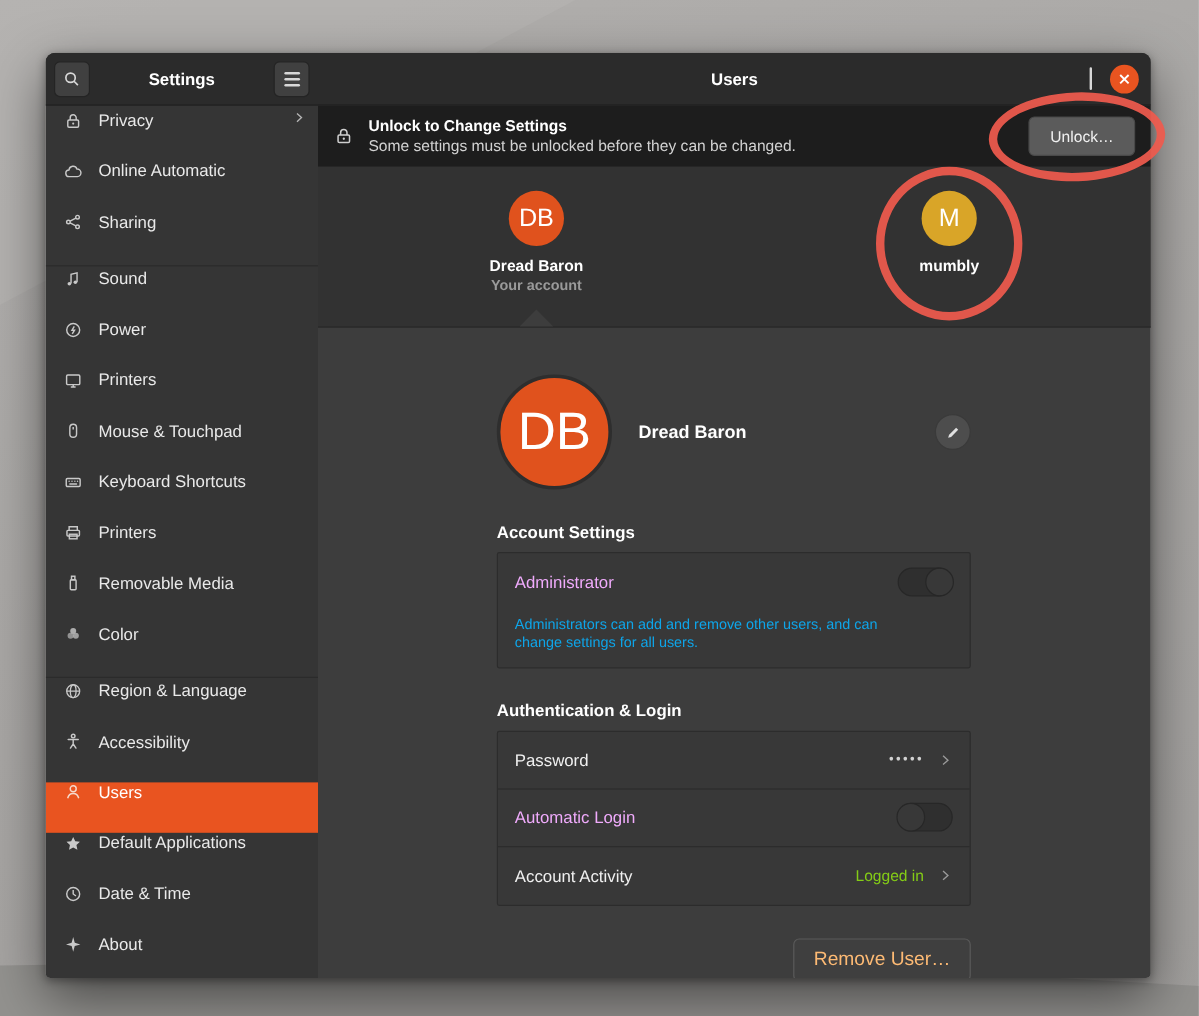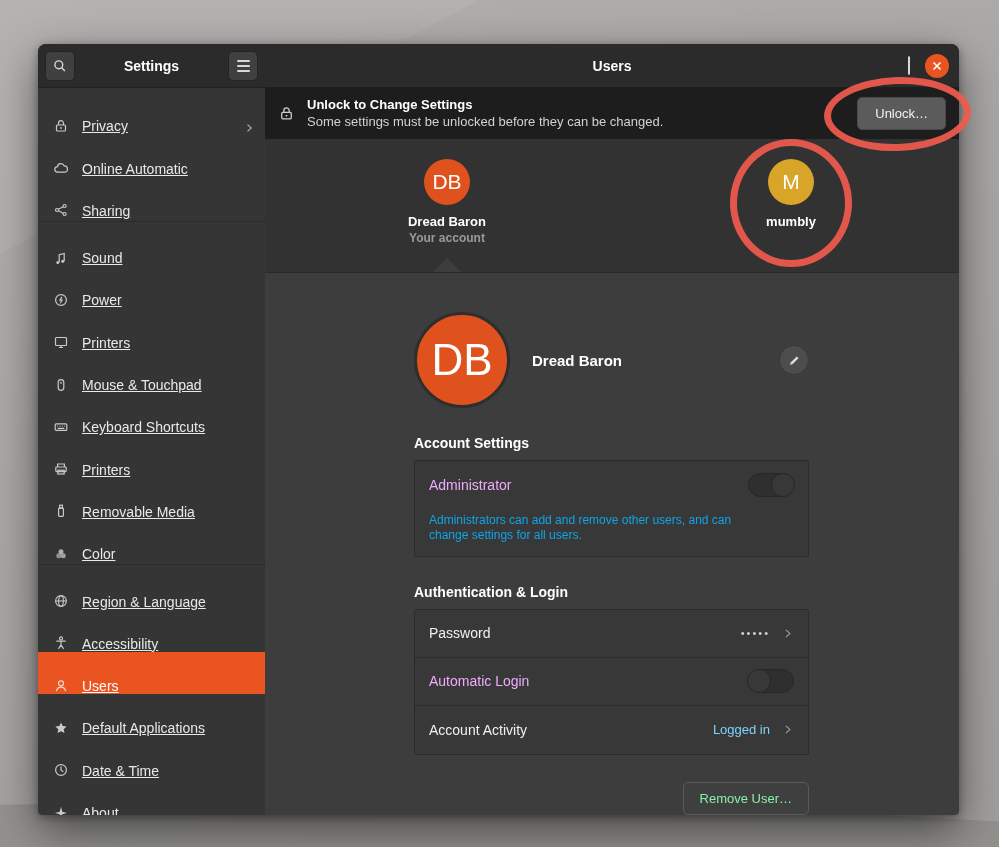--- a/index.html
+++ b/index.html
@@ -35,22 +35,22 @@
     width:30px; height:30px; border-radius:5px; background:#404040;
     border:1px solid #242424; display:flex; align-items:center; justify-content:center;
     color:#d8d8d8; cursor:pointer; flex:0 0 auto;
   }
   .sidebar-title { flex:1; text-align:center; color:#ffffff; font-weight:bold; font-size:14px; }
   .burger { display:flex; flex-direction:column; gap:3px; }
   .burger i { display:block; width:13px; height:2px; background:#d8d8d8; border-radius:1px; }
 
   .sidebar-list { flex:1; padding-top:4px; overflow:hidden; }
   .side-item {
-    height:42.3px; display:flex; align-items:flex-end; gap:13px;
-    padding:0 10px 0 14px; color:#e9e9e9; font-size:14px; cursor:pointer;text-decoration:underline;
+    height:42.3px; display:flex; align-items:flex-start; gap:13px;
+    padding:0 10px 0 14px; color:#e9e9e9; font-size:14px; cursor:pointer;
   }
   .side-item .glyph { width:17px; height:17px; color:#c9c9c9; display:flex; align-items:center; justify-content:center; }
   .side-item.selected { background:#E95420; color:#ffffff; }
   .side-item.selected .glyph { color:#f6d9cd; }
   .side-sep { height:1px; background:#2b2b2b; margin:2px 0; }
   .side-chevron { margin-left:auto; color:#b5b5b5; display:flex; }
 
   
   .main { flex:1; background:#3d3d3d; display:flex; flex-direction:column; position:relative; }
   .main-header {
@@ -127,27 +127,27 @@
     width:24px; height:24px; border-radius:50%; position:absolute; top:-1px;
     background:#383838; border:1px solid #272727;
   }
   .toggle.on .knob { right:-2px; }
   .toggle.off .knob { left:-2px; }
 
   .list-row { height:48px; display:flex; align-items:center; padding:0 14px; border-bottom:1px solid #2c2c2c; cursor:pointer; }
   .list-row:last-child { border-bottom:none; }
   .row-right { margin-left:auto; display:flex; align-items:center; gap:11px; }
   .dots { color:#d2d2d2; font-size:11px; letter-spacing:2px; }
-  .row-value { color:#7dd3fc; font-size:13px; }
+  .row-value { color:#84cc16; font-size:13px; }
   .chev { color:#9a9a9a; display:flex; }
 
   .remove-row { margin-top:27px; display:flex; justify-content:flex-end; }
   .remove-btn {
-    background:#3f3f3f; border:1px solid #5a5a5a; color:#86efac;
-    font-size:13px; padding:8px 16px; border-radius:5px; cursor:pointer;
+    background:#3f3f3f; border:1px solid #5a5a5a; color:#fdba74;
+    font-size:16px; padding:8px 16px; border-radius:5px; cursor:pointer;
     font-family:inherit;
   }
 
   
   .annotation {
     position:absolute; border:7px solid #ef5a4e; border-radius:50%;
     pointer-events:none; z-index:60; opacity:.93;
   }
   .ann-unlock { left:824px; top:77px; width:147px; height:74px; transform:rotate(-2deg); }
   .ann-mumbly { left:730px; top:139px; width:122px; height:128px; }

